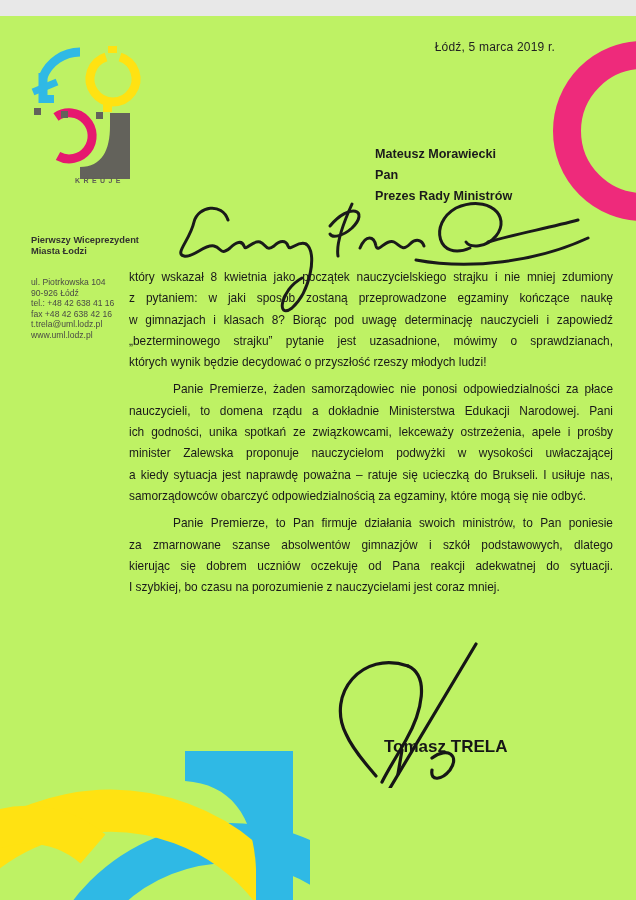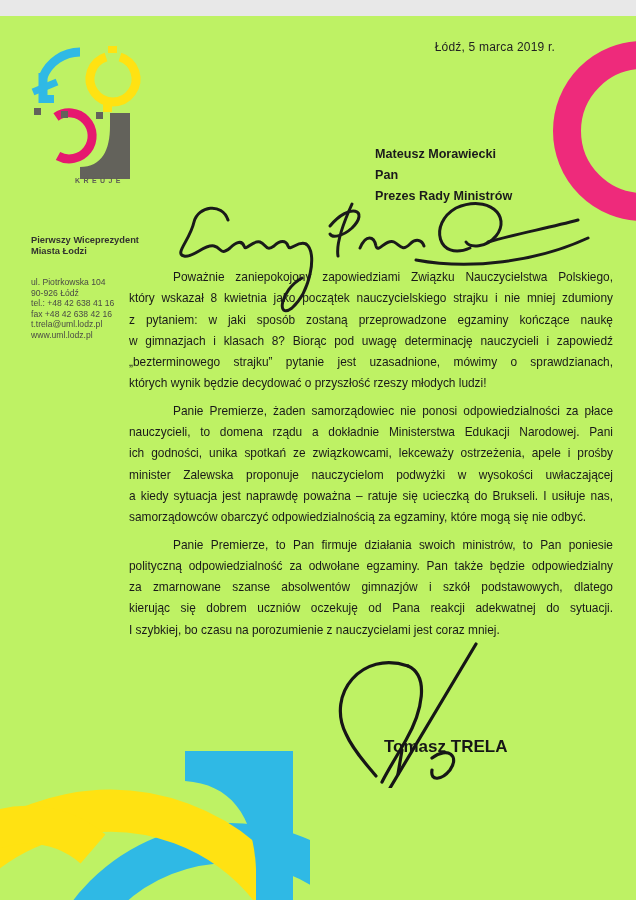--- a/index.html
+++ b/index.html
@@ -100,38 +100,36 @@
       <path d="M 160 30 C 180 6 200 14 182 32 C 172 41 162 42 160 38"></path>
       <path d="M 190 52 C 196 38 204 40 206 50 C 208 58 216 42 224 46 C 230 49 232 56 240 48 C 246 42 252 44 254 50"></path>
       <path d="M 300 52 C 268 66 258 28 286 12 C 318 -2 342 20 326 40 C 316 52 300 52 296 46"></path>
       <path d="M 318 46 C 346 38 378 32 408 24"></path>
       <path d="M 246 64 C 300 74 366 66 418 42"></path>
     </g>
   </svg>
 
   <div class="body-text">
       <div class="para">
-        <div class="line first">Poważnie zaniepokojony zapowiedziami Związku Nauczycielstwa Polskiego,</div>
         <div class="line">który wskazał 8 kwietnia jako początek nauczycielskiego strajku i nie mniej zdumiony</div>
         <div class="line">z pytaniem: w jaki sposób zostaną przeprowadzone egzaminy kończące naukę</div>
         <div class="line">w gimnazjach i klasach 8? Biorąc pod uwagę determinację nauczycieli i zapowiedź</div>
         <div class="line">„bezterminowego strajku” pytanie jest uzasadnione, mówimy o sprawdzianach,</div>
         <div class="line last">których wynik będzie decydować o przyszłość rzeszy młodych ludzi!</div>
       </div>
       <div class="para">
         <div class="line first">Panie Premierze, żaden samorządowiec nie ponosi odpowiedzialności za płace</div>
         <div class="line">nauczycieli, to domena rządu a dokładnie Ministerstwa Edukacji Narodowej. Pani</div>
         <div class="line">ich godności, unika spotkań ze związkowcami, lekceważy ostrzeżenia, apele i prośby</div>
         <div class="line">minister Zalewska proponuje nauczycielom podwyżki w wysokości uwłaczającej</div>
         <div class="line">a kiedy sytuacja jest naprawdę poważna – ratuje się ucieczką do Brukseli. I usiłuje nas,</div>
         <div class="line last">samorządowców obarczyć odpowiedzialnością za egzaminy, które mogą się nie odbyć.</div>
       </div>
       <div class="para">
         <div class="line first">Panie Premierze, to Pan firmuje działania swoich ministrów, to Pan poniesie</div>
-        <div class="line">polityczną odpowiedzialność za odwołane egzaminy. Pan także będzie odpowiedzialny</div>
         <div class="line">za zmarnowane szanse absolwentów gimnazjów i szkół podstawowych, dlatego</div>
         <div class="line">kierując się dobrem uczniów oczekuję od Pana reakcji adekwatnej do sytuacji.</div>
         <div class="line last">I szybkiej, bo czasu na porozumienie z nauczycielami jest coraz mniej.</div>
       </div>
     </div>
 
   <svg class="signature-svg" width="170" height="150" viewBox="0 0 170 150" role="img" aria-label="signature">
     <g stroke="#161616" stroke-width="3.2" fill="none" stroke-linecap="round" stroke-linejoin="round">
       <path d="M 90 28 C 44 12 8 56 28 96 C 36 114 50 128 58 138"></path>
       <path d="M 90 28 C 112 38 104 74 88 102 C 80 116 70 132 64 144"></path>

